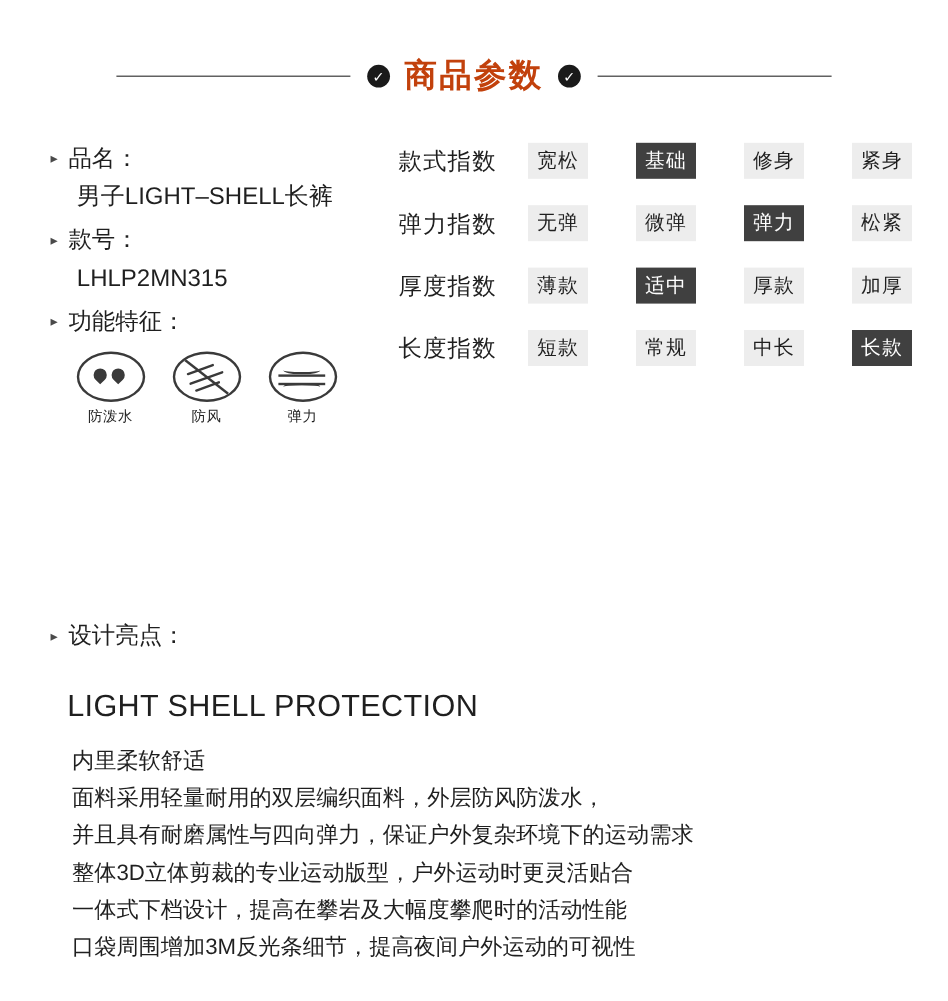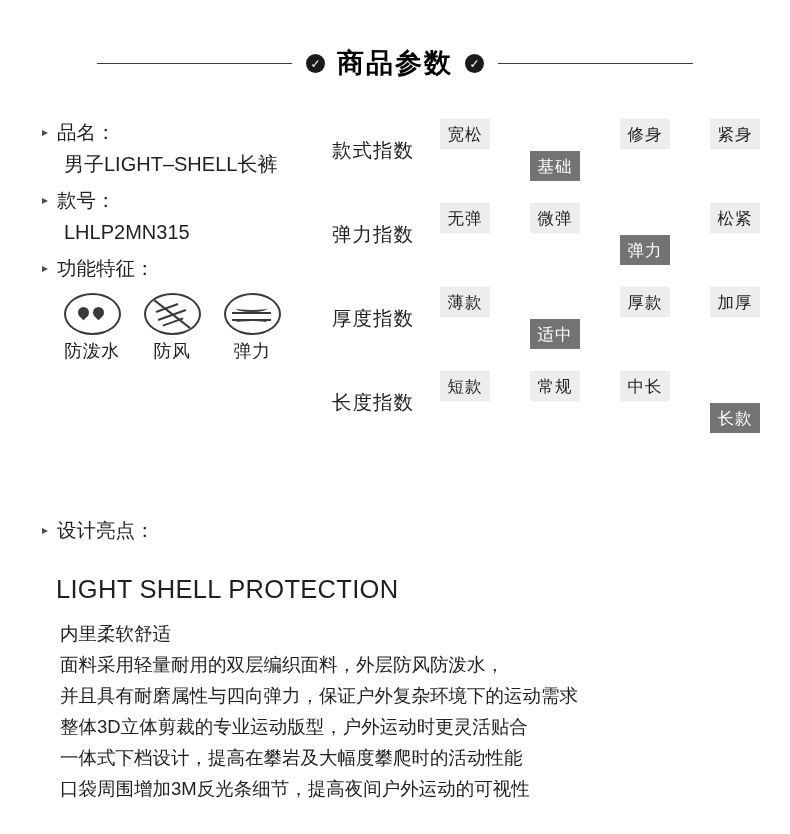--- a/index.html
+++ b/index.html
@@ -35,21 +35,21 @@
   }
   .header .title-group {
     display: flex;
     align-items: center;
     gap: 12px;
   }
   .header .title {
     font-size: 27px;
     font-weight: bold;
     letter-spacing: 2px;
-    color: #000000;
+    color: #c2410c;
     line-height: 1;
   }
   .check-badge {
     width: 19px;
     height: 19px;
     border-radius: 50%;
     background: #1a1a1a;
     color: #ffffff;
     font-size: 12px;
     display: inline-flex;
@@ -113,21 +113,21 @@
   .feature .glyph {
     width: 53px;
     height: 38px;
     border: 2px solid #3a3a3a;
     border-radius: 50%;
     margin: 0 auto 4px auto;
     position: relative;
     overflow: hidden;
   }
   .feature .cap {
-    font-size: 18px;
+    font-size: 12px;
     color: #1f1f1f;
     letter-spacing: 0.5px;
   }
   
   .drop {
     position: absolute;
     width: 11px;
     height: 11px;
     background: #3a3a3a;
     border-radius: 50% 50% 50% 0;
@@ -201,23 +201,22 @@
     font-size: 16.5px;
     line-height: 30px;
     height: 30px;
     background: #ededed;
     color: #1f1f1f;
     margin-right: 4px;
     letter-spacing: 1px;
   }
   .cell:last-child { margin-right: 0; }
   .cell.active {
-    background: #737373;
+    background: #404040;
     color: #ffffff;
-    margin-top: 32px;
   }
 
   
   .highlights {
     position: absolute;
     left: 42px;
     top: 398px;
     width: 716px;
   }
   .headline {

